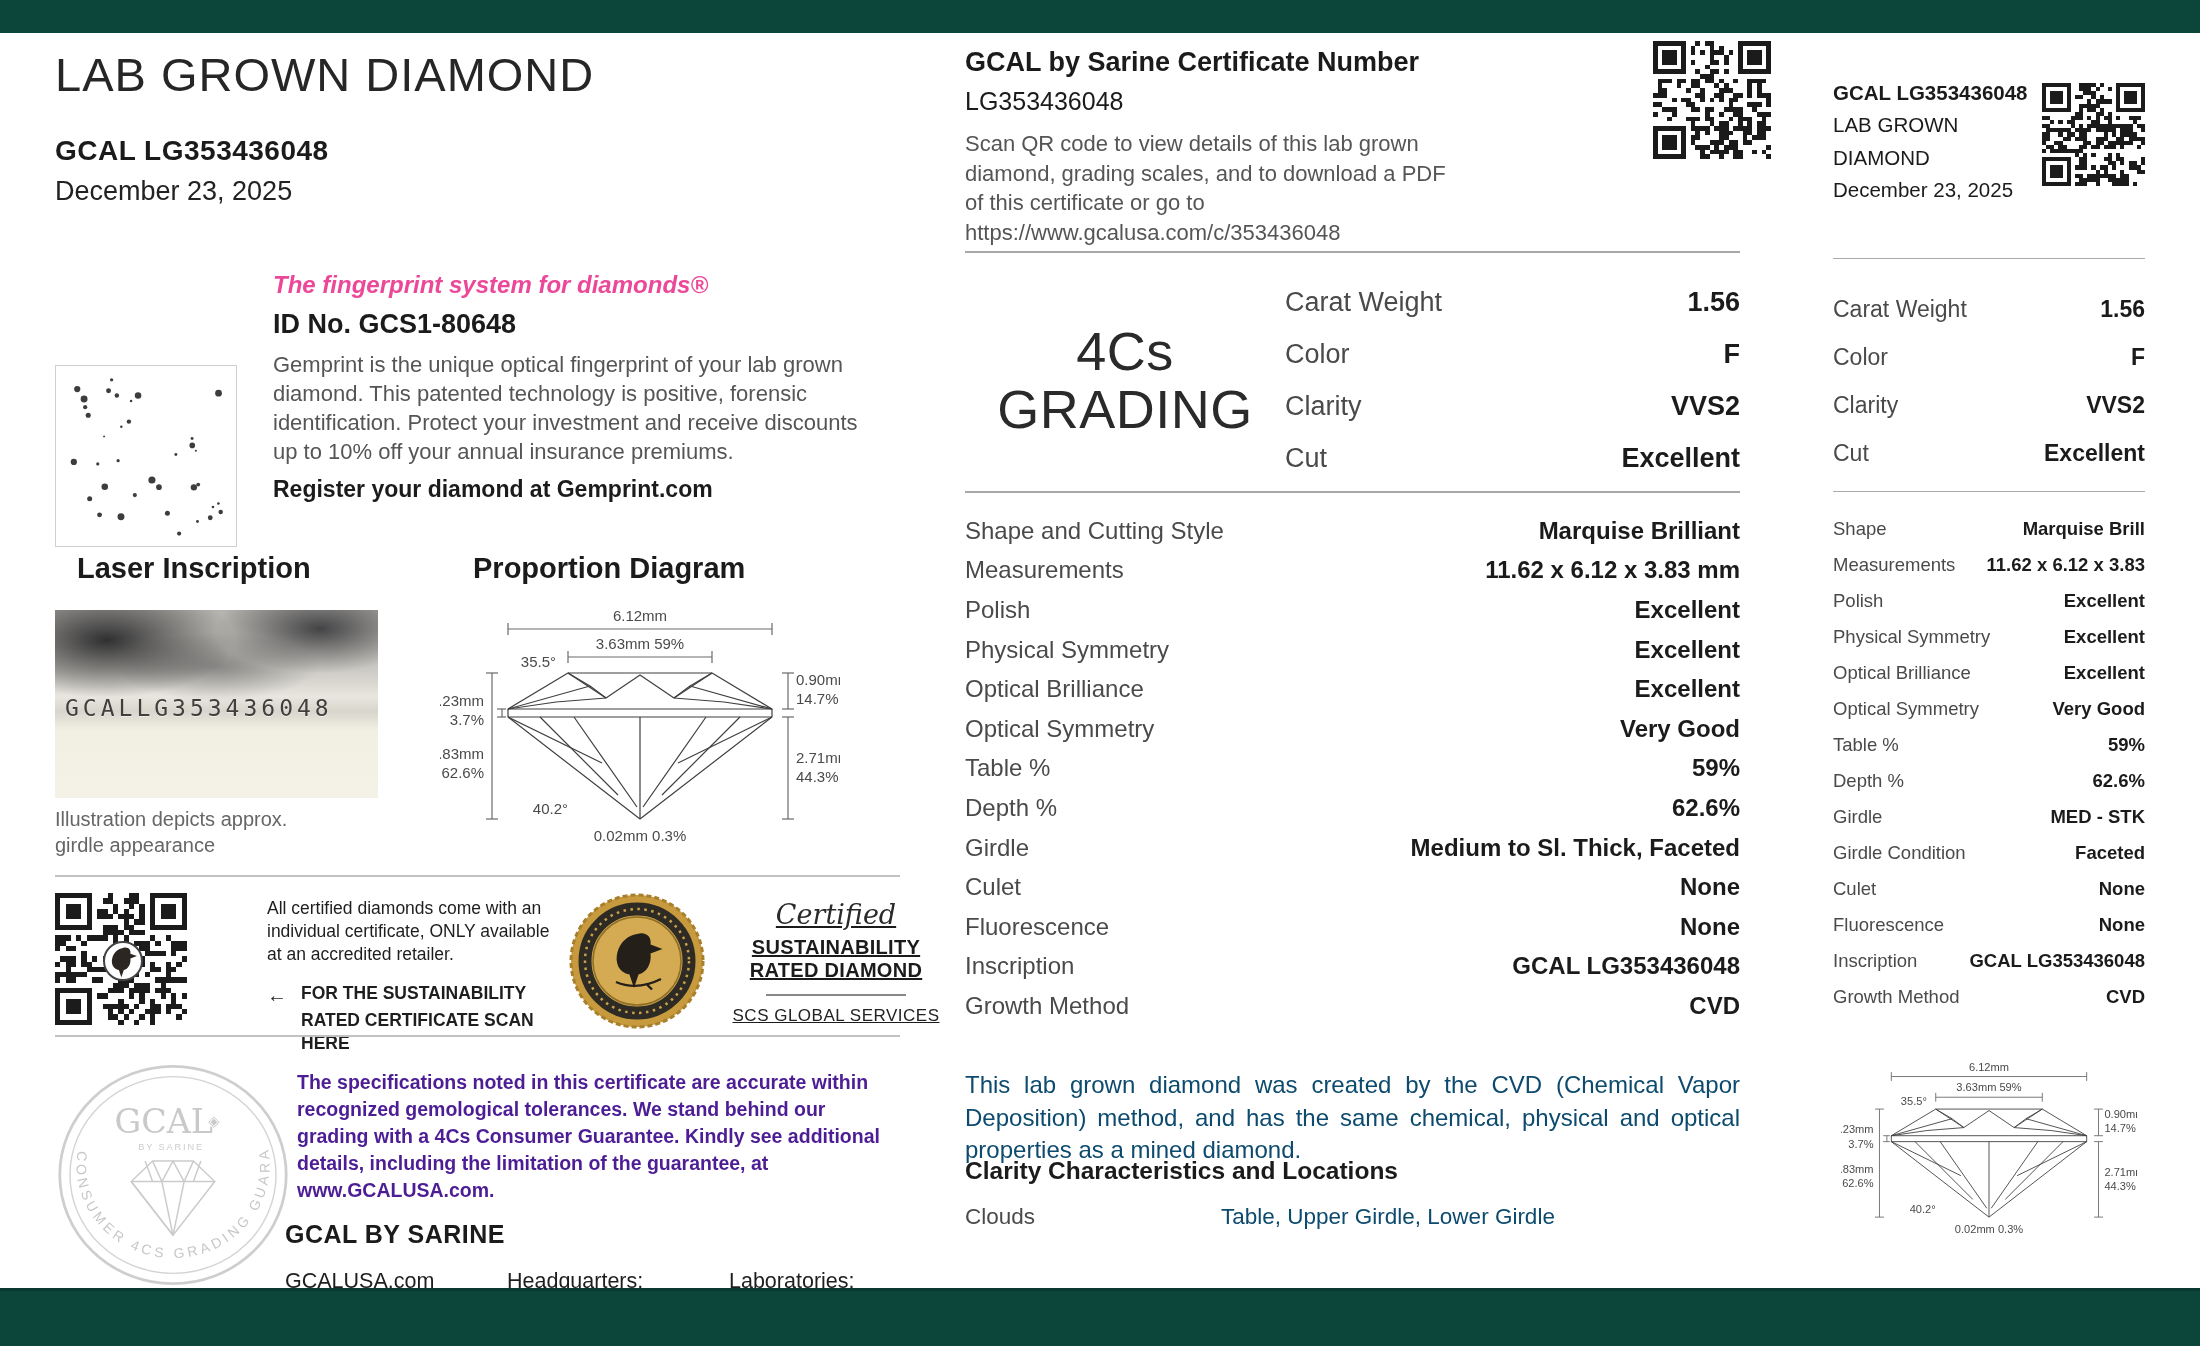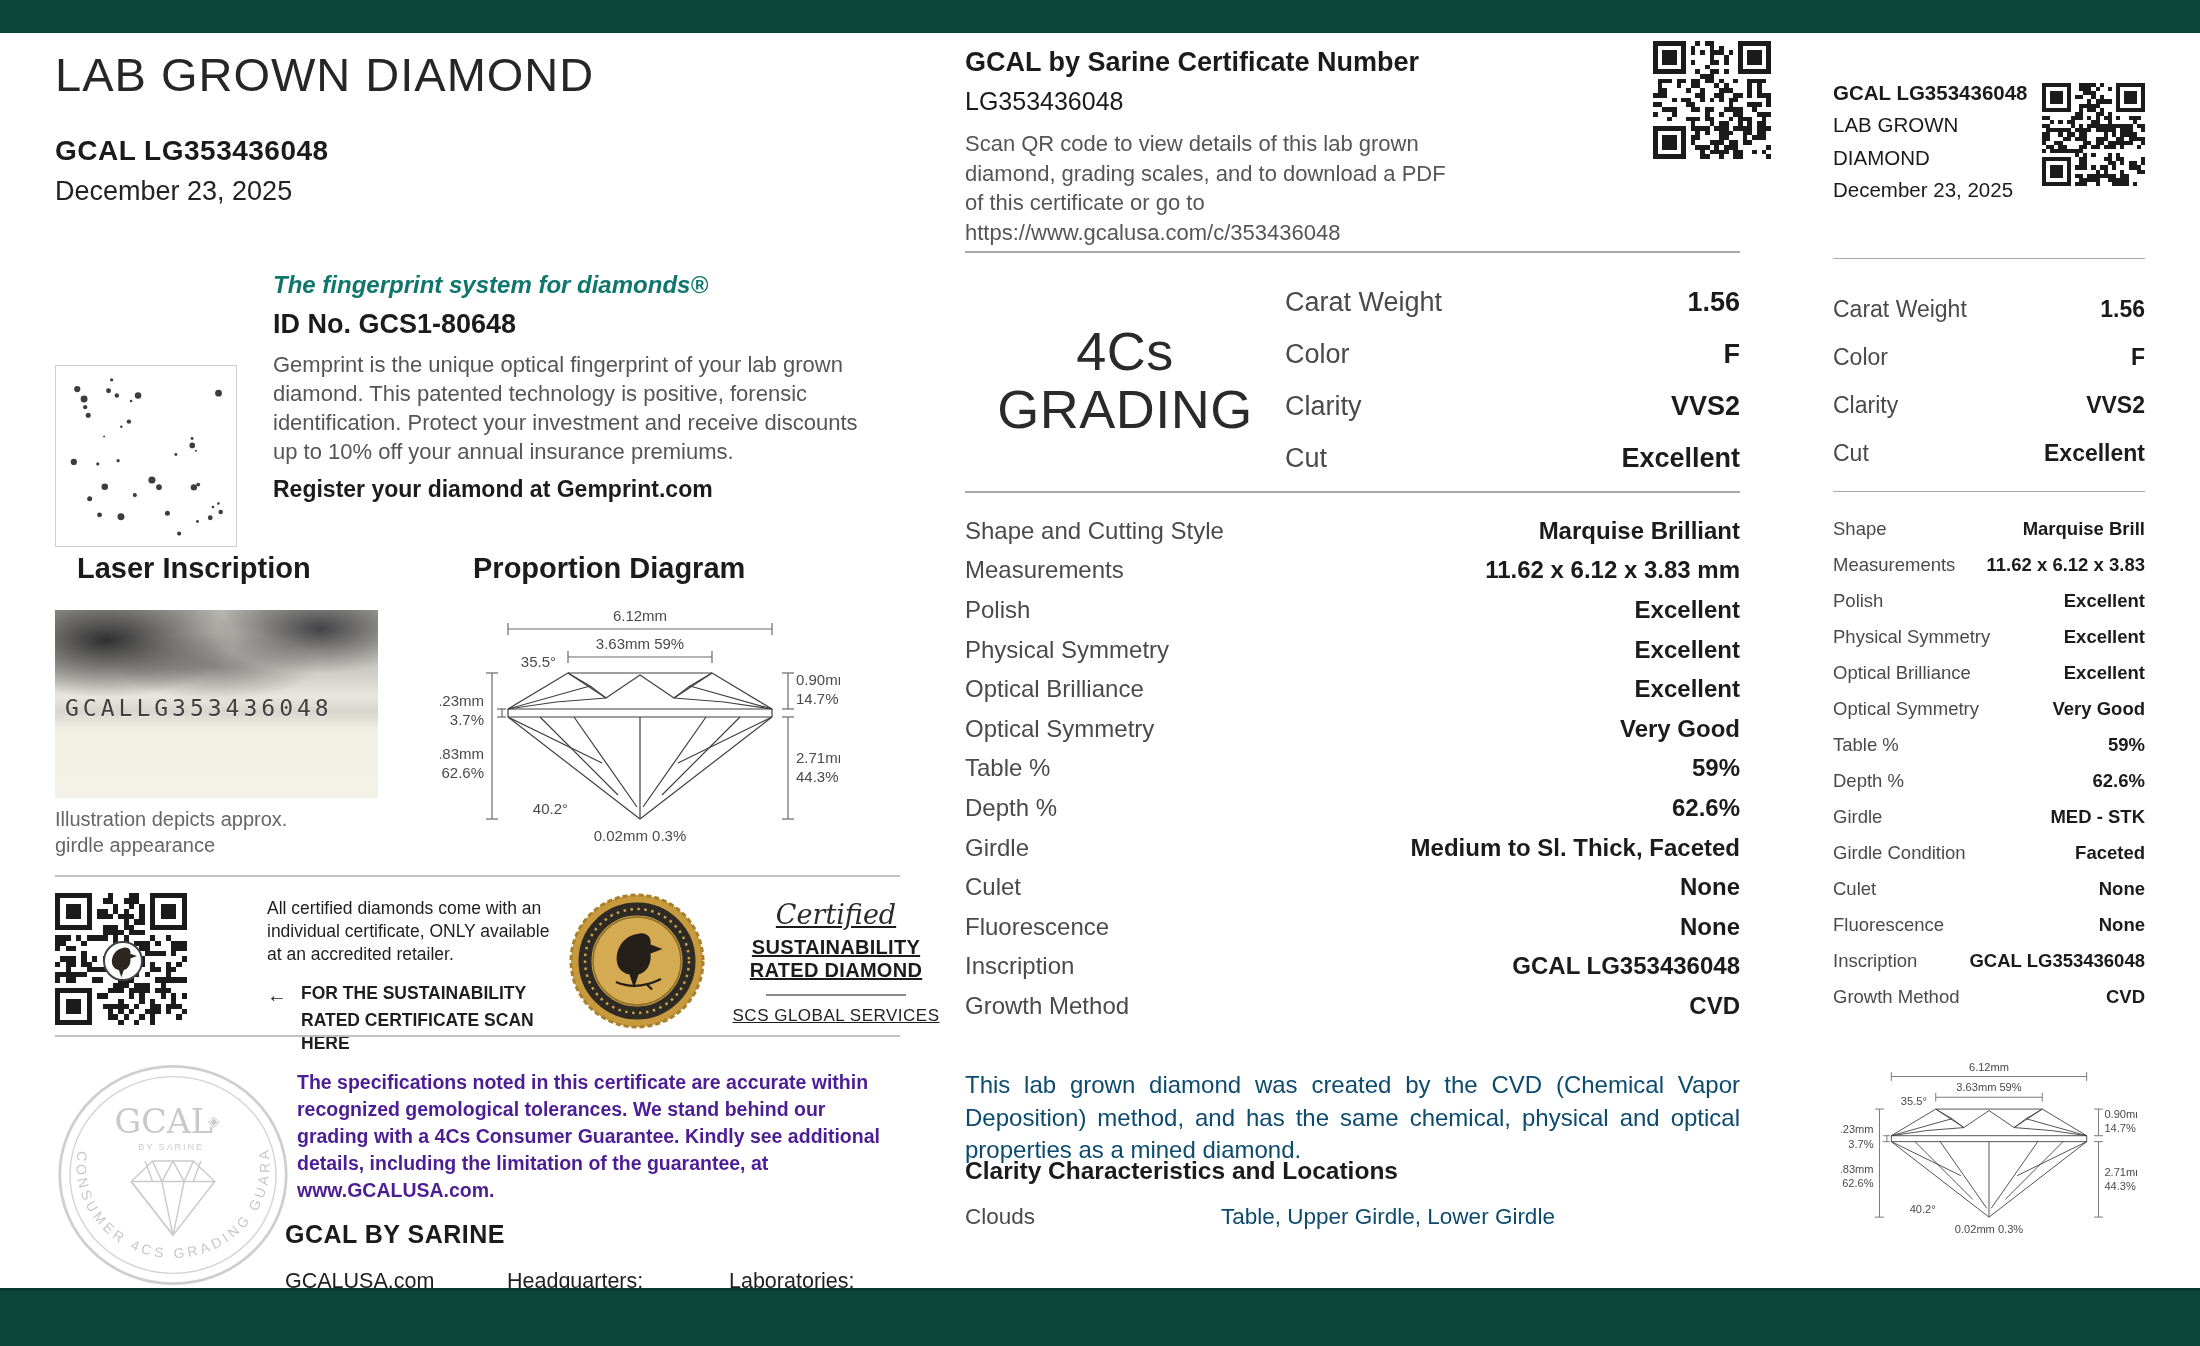--- a/index.html
+++ b/index.html
@@ -21,21 +21,21 @@
   .report-date{top:143px;left:0;font-size:27px;color:#222;}
 
   .gemprint{top:210px;left:0;width:845px;height:300px;}
   .gp-logo{position:absolute;left:0;top:24px;width:220px;}
   .gp-word{font-size:52px;font-weight:700;color:#c32148;letter-spacing:-1px;}
   .gp-reg{font-size:18px;font-weight:700;color:#c32148;vertical-align:super;}
   .gp-fp{position:absolute;left:152px;top:-20px;}
   .speckle-box{position:absolute;left:0;top:122px;width:180px;height:180px;border:1px solid #cfcfcf;background:#fefefe;}
   .speckle-box svg{width:100%;height:100%;}
   .gp-right{position:absolute;left:218px;top:28px;width:600px;}
-  .gp-tagline{font-size:24px;font-style:italic;font-weight:700;color:#0f766e;margin-bottom:10px;}
+  .gp-tagline{font-size:24px;font-style:italic;font-weight:700;color:#ec4899;margin-bottom:10px;}
   .gp-id{font-size:27px;font-weight:700;margin-bottom:10px;}
   .gp-desc{font-size:22px;line-height:1.32;color:#555;margin:0 0 10px 0;}
   .gp-register{font-size:23px;font-weight:700;}
 
   .h-li{top:519px;left:22px;font-size:29px;font-weight:700;}
   .h-pd{top:519px;left:418px;font-size:29px;font-weight:700;}
 
   .laser-photo{top:577px;left:0;width:323px;height:188px;overflow:hidden;
     background:linear-gradient(180deg,#b5b3ae 0%,#cccac4 32%,#e8e6de 46%,#d8d5cd 54%,#f2f0e3 64%,#f4f2e6 100%);}
   .laser-photo:before{content:"";position:absolute;inset:0;

